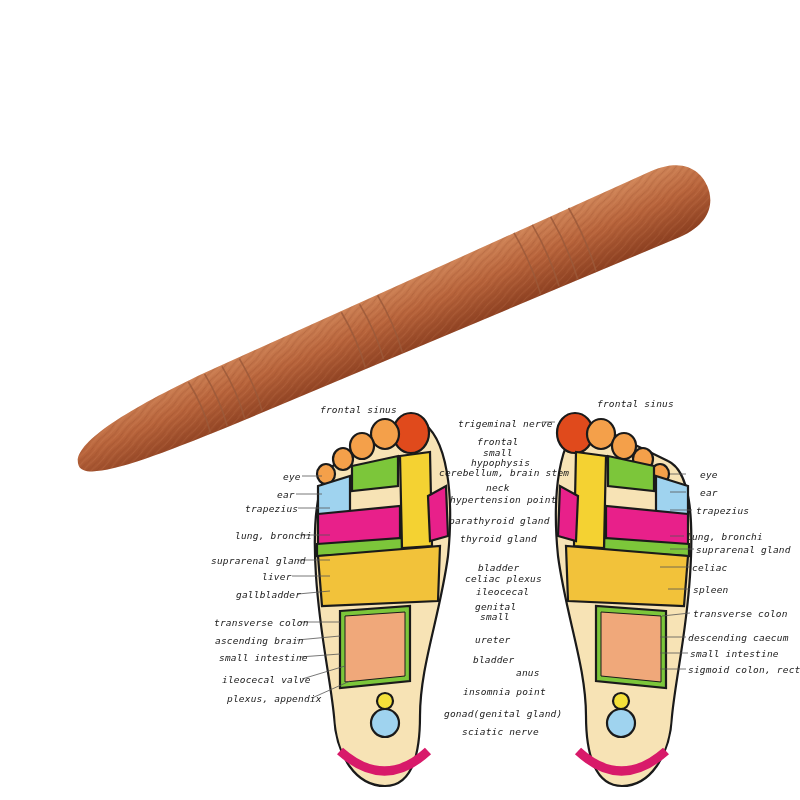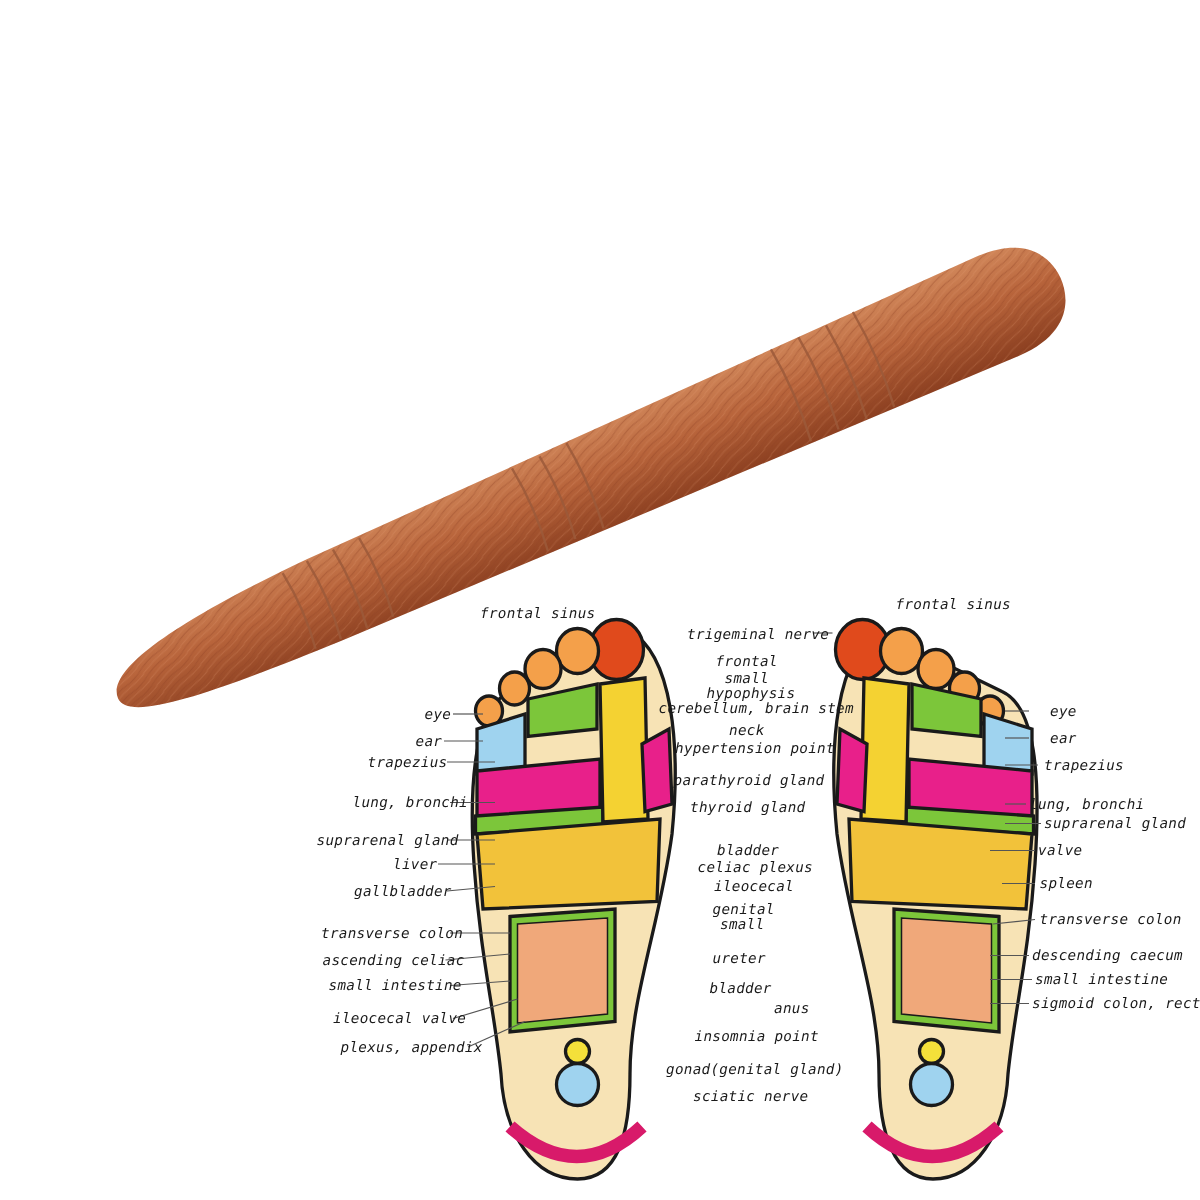--- a/index.html
+++ b/index.html
@@ -123,21 +123,21 @@
   <div class="lbl" style="left:597px;top:382px">frontal sinus</div>
 
   <div class="lbl" style="left:283px;top:455px">eye</div>
   <div class="lbl" style="left:277px;top:473px">ear</div>
   <div class="lbl" style="left:245px;top:487px">trapezius</div>
   <div class="lbl" style="left:235px;top:514px">lung, bronchi</div>
   <div class="lbl" style="left:211px;top:539px">suprarenal gland</div>
   <div class="lbl" style="left:262px;top:555px">liver</div>
   <div class="lbl" style="left:236px;top:573px">gallbladder</div>
   <div class="lbl" style="left:214px;top:601px">transverse colon</div>
-  <div class="lbl" style="left:215px;top:619px">ascending celiac</div>
+  <div class="lbl" style="left:215px;top:619px">ascending brain</div>
   <div class="lbl" style="left:219px;top:636px">small intestine</div>
   <div class="lbl" style="left:222px;top:658px">ileocecal valve</div>
   <div class="lbl" style="left:227px;top:677px">plexus, appendix</div>
 
   <div class="lbl" style="left:458px;top:402px">trigeminal nerve</div>
   <div class="lbl" style="left:477px;top:420px">frontal</div>
   <div class="lbl" style="left:483px;top:431px">small</div>
   <div class="lbl" style="left:471px;top:441px">hypophysis</div>
   <div class="lbl" style="left:439px;top:451px">cerebellum, brain stem</div>
   <div class="lbl" style="left:486px;top:466px">neck</div>
@@ -154,19 +154,19 @@
   <div class="lbl" style="left:516px;top:651px">anus</div>
   <div class="lbl" style="left:463px;top:670px">insomnia point</div>
   <div class="lbl" style="left:444px;top:692px">gonad(genital gland)</div>
   <div class="lbl" style="left:462px;top:710px">sciatic nerve</div>
 
   <div class="lbl" style="left:700px;top:453px">eye</div>
   <div class="lbl" style="left:700px;top:471px">ear</div>
   <div class="lbl" style="left:696px;top:489px">trapezius</div>
   <div class="lbl" style="left:686px;top:515px">lung, bronchi</div>
   <div class="lbl" style="left:696px;top:528px">suprarenal gland</div>
-  <div class="lbl" style="left:692px;top:546px">valve</div>
+  <div class="lbl" style="left:692px;top:546px">celiac</div>
   <div class="lbl" style="left:693px;top:568px">spleen</div>
   <div class="lbl" style="left:693px;top:592px">transverse colon</div>
   <div class="lbl" style="left:688px;top:616px">descending caecum</div>
   <div class="lbl" style="left:690px;top:632px">small intestine</div>
   <div class="lbl" style="left:688px;top:648px">sigmoid colon, rectum</div>
 </div>
 
 </body></html>

